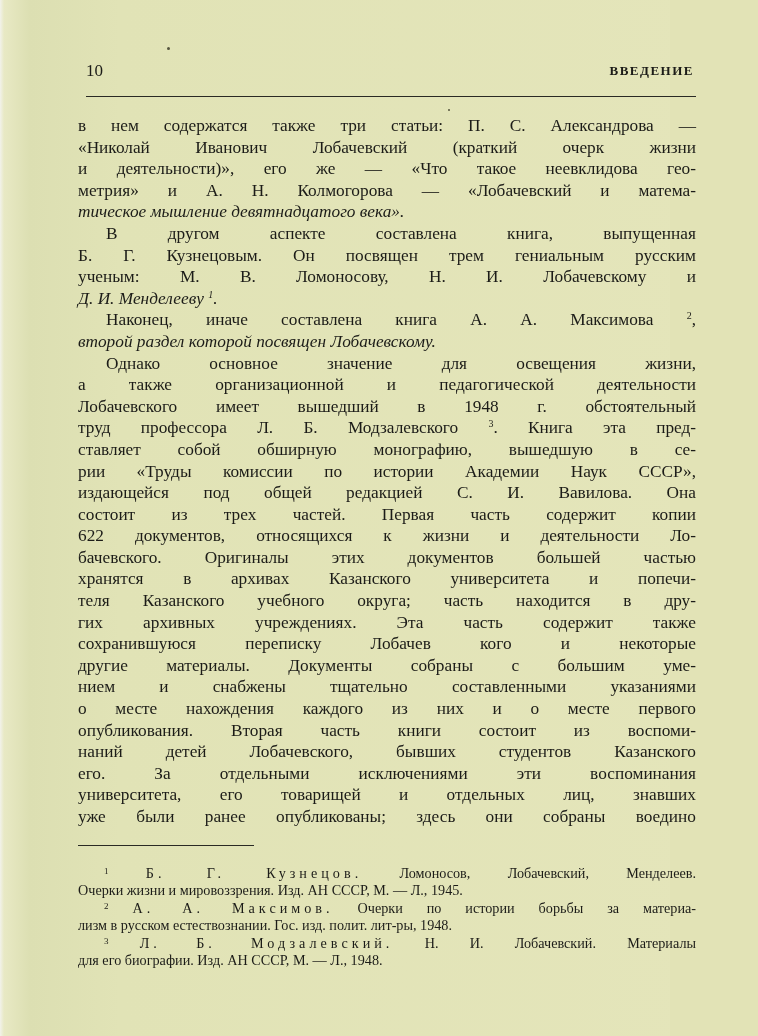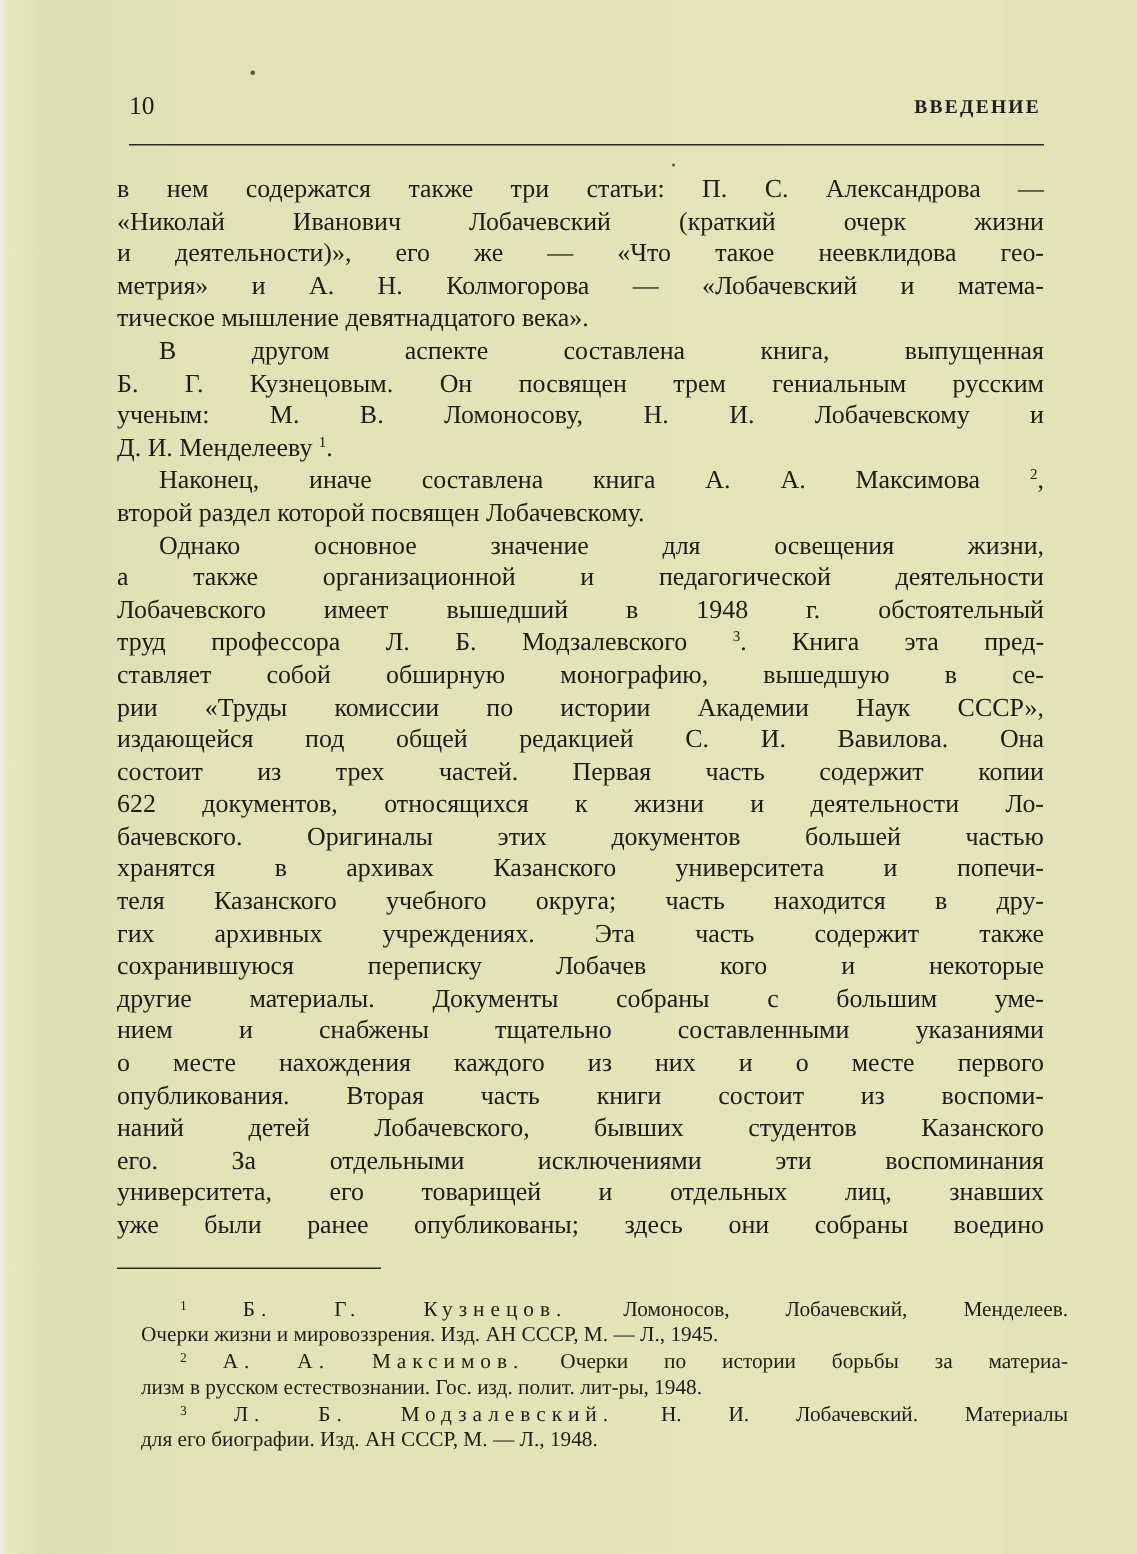--- a/index.html
+++ b/index.html
@@ -27,30 +27,30 @@
   }
   .header-rule {
     position: absolute; left: 86px; top: 96px; width: 610px; height: 0;
     border-top: 1.6px solid #2a2a24;
   }
   .body-text {
     position: absolute; left: 78px; top: 115px; width: 618px;
     font-size: 17.3px; line-height: 21.6px;
   }
   .line { white-space: nowrap; text-align: justify; text-align-last: justify; height: 21.6px; }
-  .line.last { text-align-last: left; }
+  .line.last { text-align-last: left; font-style: italic; }
   .line.indent { padding-left: 28px; }
   sup { font-size: 10px; line-height: 0; vertical-align: 6px; }
   .footnote-rule {
     position: absolute; left: 78px; top: 845px; width: 176px; height: 0;
     border-top: 1.4px solid #2a2a24;
   }
   .footnotes {
     position: absolute; left: 78px; top: 865px; width: 618px;
-    font-size: 14.2px; line-height: 17.4px; margin-left: 16px;
+    font-size: 14.2px; line-height: 17.4px;
   }
   .fn-line { white-space: nowrap; text-align: justify; text-align-last: justify; height: 17.4px; }
   .fn-line.indent { padding-left: 26px; }
   .fn-line.last { text-align-last: left; }
   .spaced { letter-spacing: 4px; }
   .fn-mark { font-size: 9px; vertical-align: 4px; line-height: 0; }
   .speck { position: absolute; width: 3px; height: 3px; background: #55553e; border-radius: 50%; }
 </style>
 </head>
 <body>

